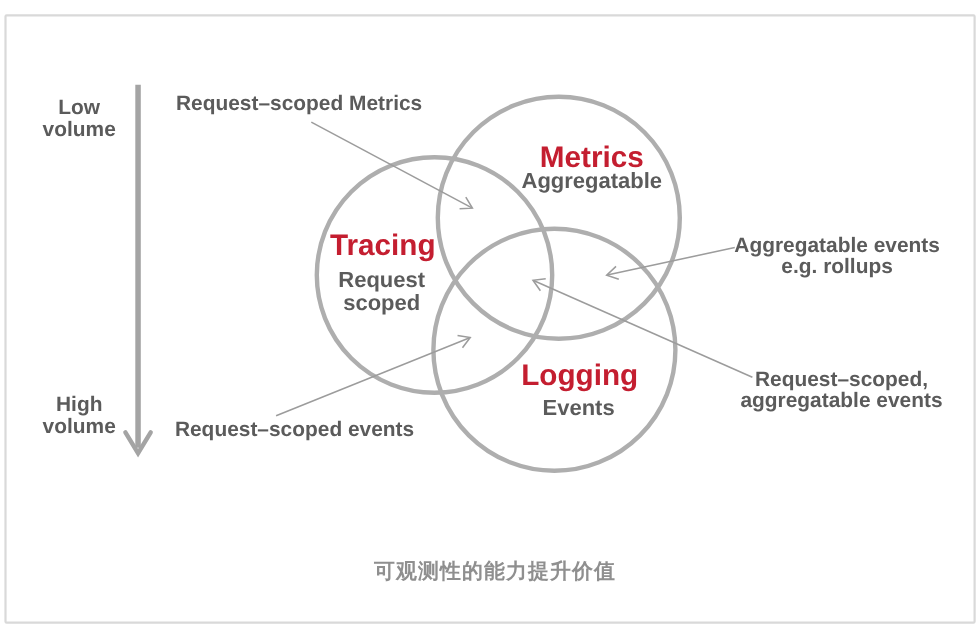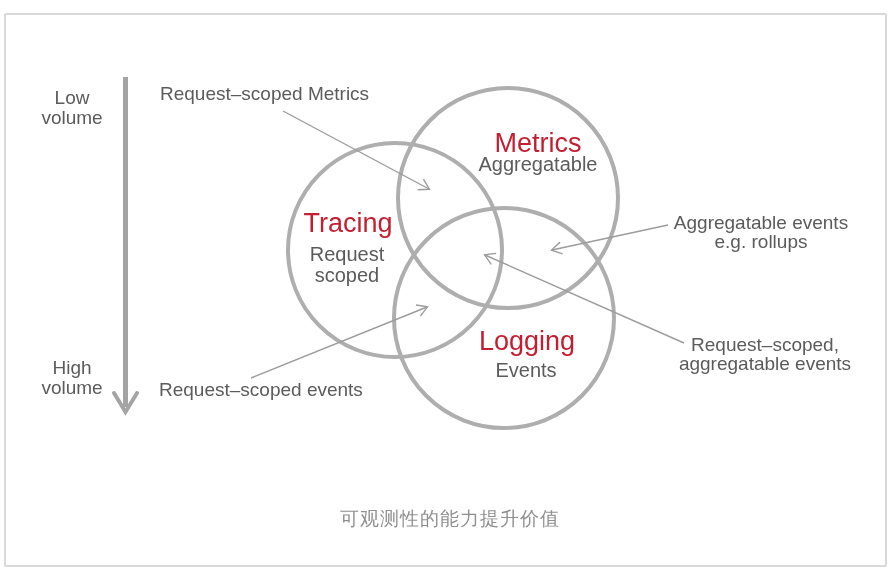--- a/index.html
+++ b/index.html
@@ -2,20 +2,21 @@
 <html><head>
 <meta charset="utf-8">
 <style>
   html,body{margin:0;padding:0;background:#ffffff;}
   .stage{
     position:relative;
     width:891px;height:575px;
     background:#ffffff;
     font-family:"Liberation Sans",sans-serif;
     overflow:hidden;
+    font-weight:bold;
   }
   .frame{
     position:absolute;
     left:4px;top:13px;
     width:879px;height:550px;
     border:2px solid #d9d9d9;
     border-radius:2px;
     background:#ffffff;
   }
   svg{position:absolute;left:0;top:0;}

